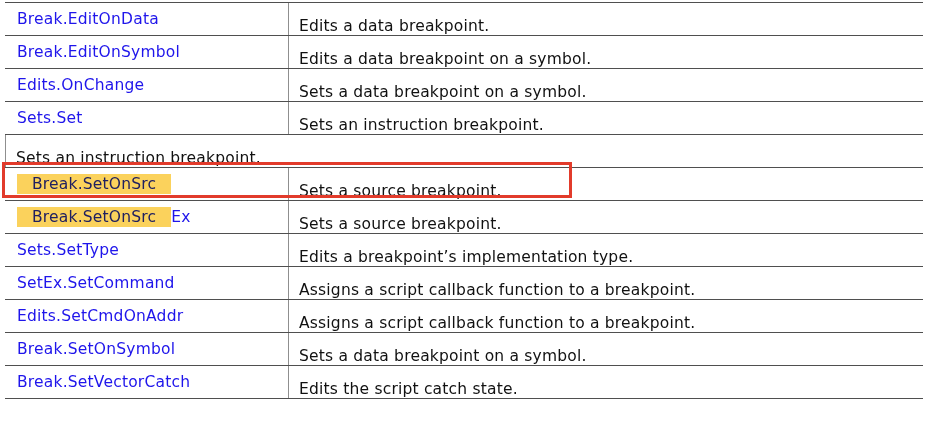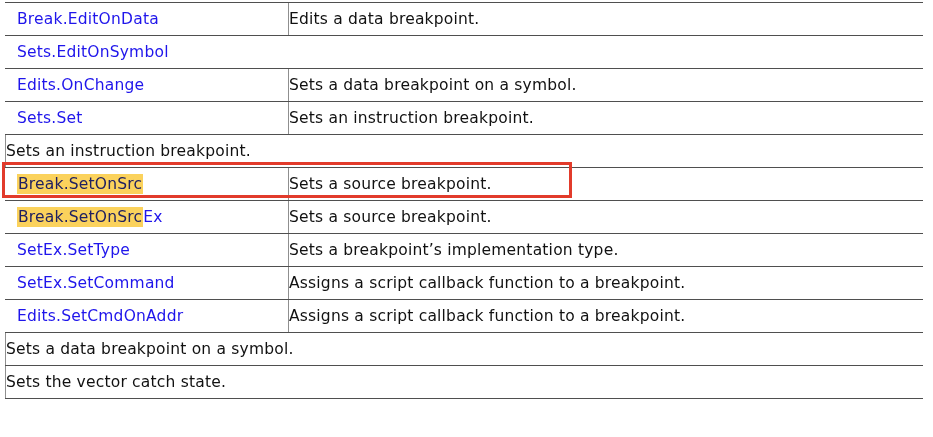--- a/index.html
+++ b/index.html
@@ -32,41 +32,41 @@
     padding-left: 12px;
     display: flex;
     align-items: center;
     white-space: nowrap;
     overflow: visible;
   }
   .cell-desc {
     flex: 1;
     box-sizing: border-box;
     border-left: 1.5px solid var(--column-divider, #8f8f8f);
-    padding-left: 0;
+    padding-left: 10px;
     display: flex;
-    align-items: center;
+    align-items: flex-end;
     white-space: nowrap;
   }
   .cmd-link {
     color: var(--link-color, #1f15eb);
     font-size: 15.5px;
     letter-spacing: 0.2px;
     cursor: pointer;
     text-decoration: none;
   }
   .desc-text {
     color: var(--text-color, #111111);
     font-size: 15.5px;
     letter-spacing: 0.2px;
   }
   .hl {
     background: var(--highlight-bg, #fbd25c);
     color: var(--highlight-text, #202060);
-    padding: 1px 1px;
+    padding: 1px 15px;
   }
   .red-box {
     position: absolute;
     left: -3px;
     top: -6px;
     width: 570px;
     height: 36px;
     border: 3px solid var(--annotation-red, #e23b2b);
     box-sizing: border-box;
     pointer-events: none;
@@ -81,21 +81,24 @@
     <div class="cell-cmd">
       <span class="cmd-link">Break.EditOnData</span>
     </div>
     <div class="cell-desc">
       <span class="desc-text">Edits a data breakpoint.</span>
     </div>
   </div>
 
   <div class="row">
     <div class="cell-cmd">
-      <span class="cmd-link">Sets.EditOnSymbol</span>
+      <span class="cmd-link">Break.EditOnSymbol</span>
+    </div>
+    <div class="cell-desc">
+      <span class="desc-text">Edits a data breakpoint on a symbol.</span>
     </div>
   </div>
 
   <div class="row">
     <div class="cell-cmd">
       <span class="cmd-link">Edits.OnChange</span>
     </div>
     <div class="cell-desc">
       <span class="desc-text">Sets a data breakpoint on a symbol.</span>
     </div>
@@ -130,24 +133,24 @@
     <div class="cell-cmd">
       <span class="cmd-link"><span class="hl">Break.SetOnSrc</span><span>Ex</span></span>
     </div>
     <div class="cell-desc">
       <span class="desc-text">Sets a source breakpoint.</span>
     </div>
   </div>
 
   <div class="row">
     <div class="cell-cmd">
-      <span class="cmd-link">SetEx.SetType</span>
+      <span class="cmd-link">Sets.SetType</span>
     </div>
     <div class="cell-desc">
-      <span class="desc-text">Sets a breakpoint’s implementation type.</span>
+      <span class="desc-text">Edits a breakpoint’s implementation type.</span>
     </div>
   </div>
 
   <div class="row">
     <div class="cell-cmd">
       <span class="cmd-link">SetEx.SetCommand</span>
     </div>
     <div class="cell-desc">
       <span class="desc-text">Assigns a script callback function to a breakpoint.</span>
     </div>
@@ -157,23 +160,29 @@
     <div class="cell-cmd">
       <span class="cmd-link">Edits.SetCmdOnAddr</span>
     </div>
     <div class="cell-desc">
       <span class="desc-text">Assigns a script callback function to a breakpoint.</span>
     </div>
   </div>
 
 
   <div class="row">
+    <div class="cell-cmd">
+      <span class="cmd-link">Break.SetOnSymbol</span>
+    </div>
     <div class="cell-desc">
       <span class="desc-text">Sets a data breakpoint on a symbol.</span>
     </div>
   </div>
 
   <div class="row">
+    <div class="cell-cmd">
+      <span class="cmd-link">Break.SetVectorCatch</span>
+    </div>
     <div class="cell-desc">
-      <span class="desc-text">Sets the vector catch state.</span>
+      <span class="desc-text">Edits the script catch state.</span>
     </div>
   </div>
 </div>
 
 </body></html>

